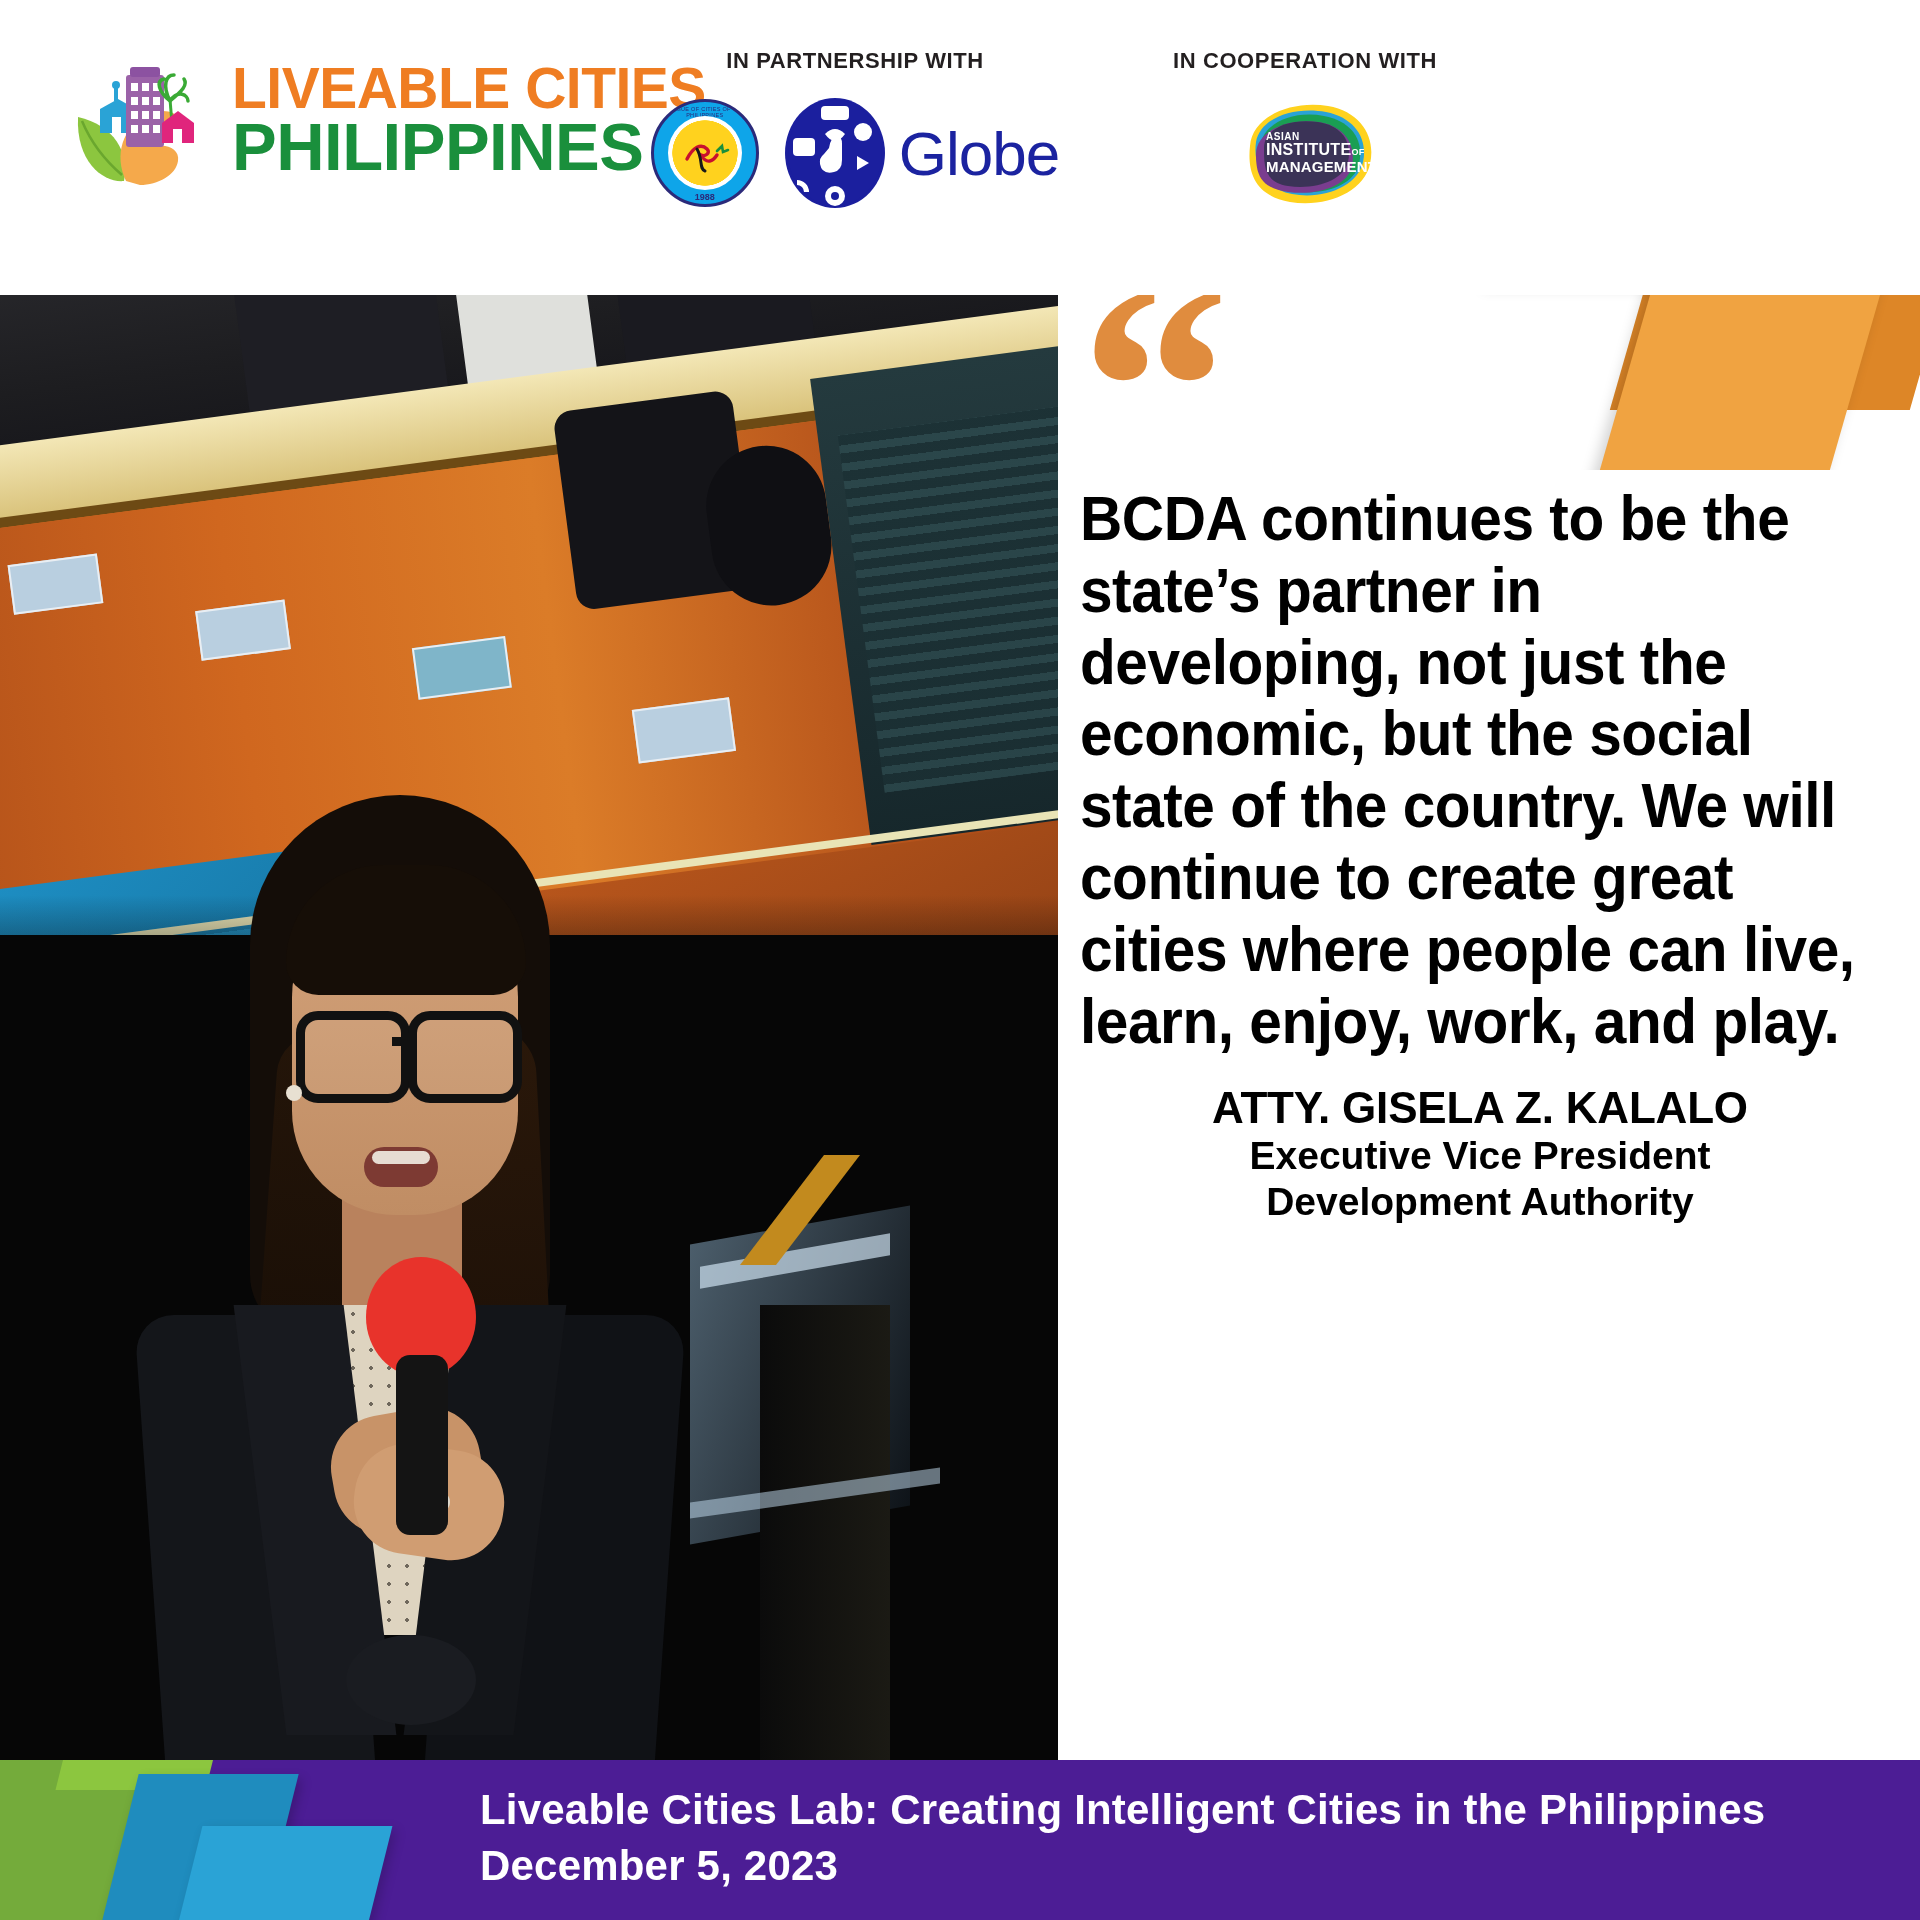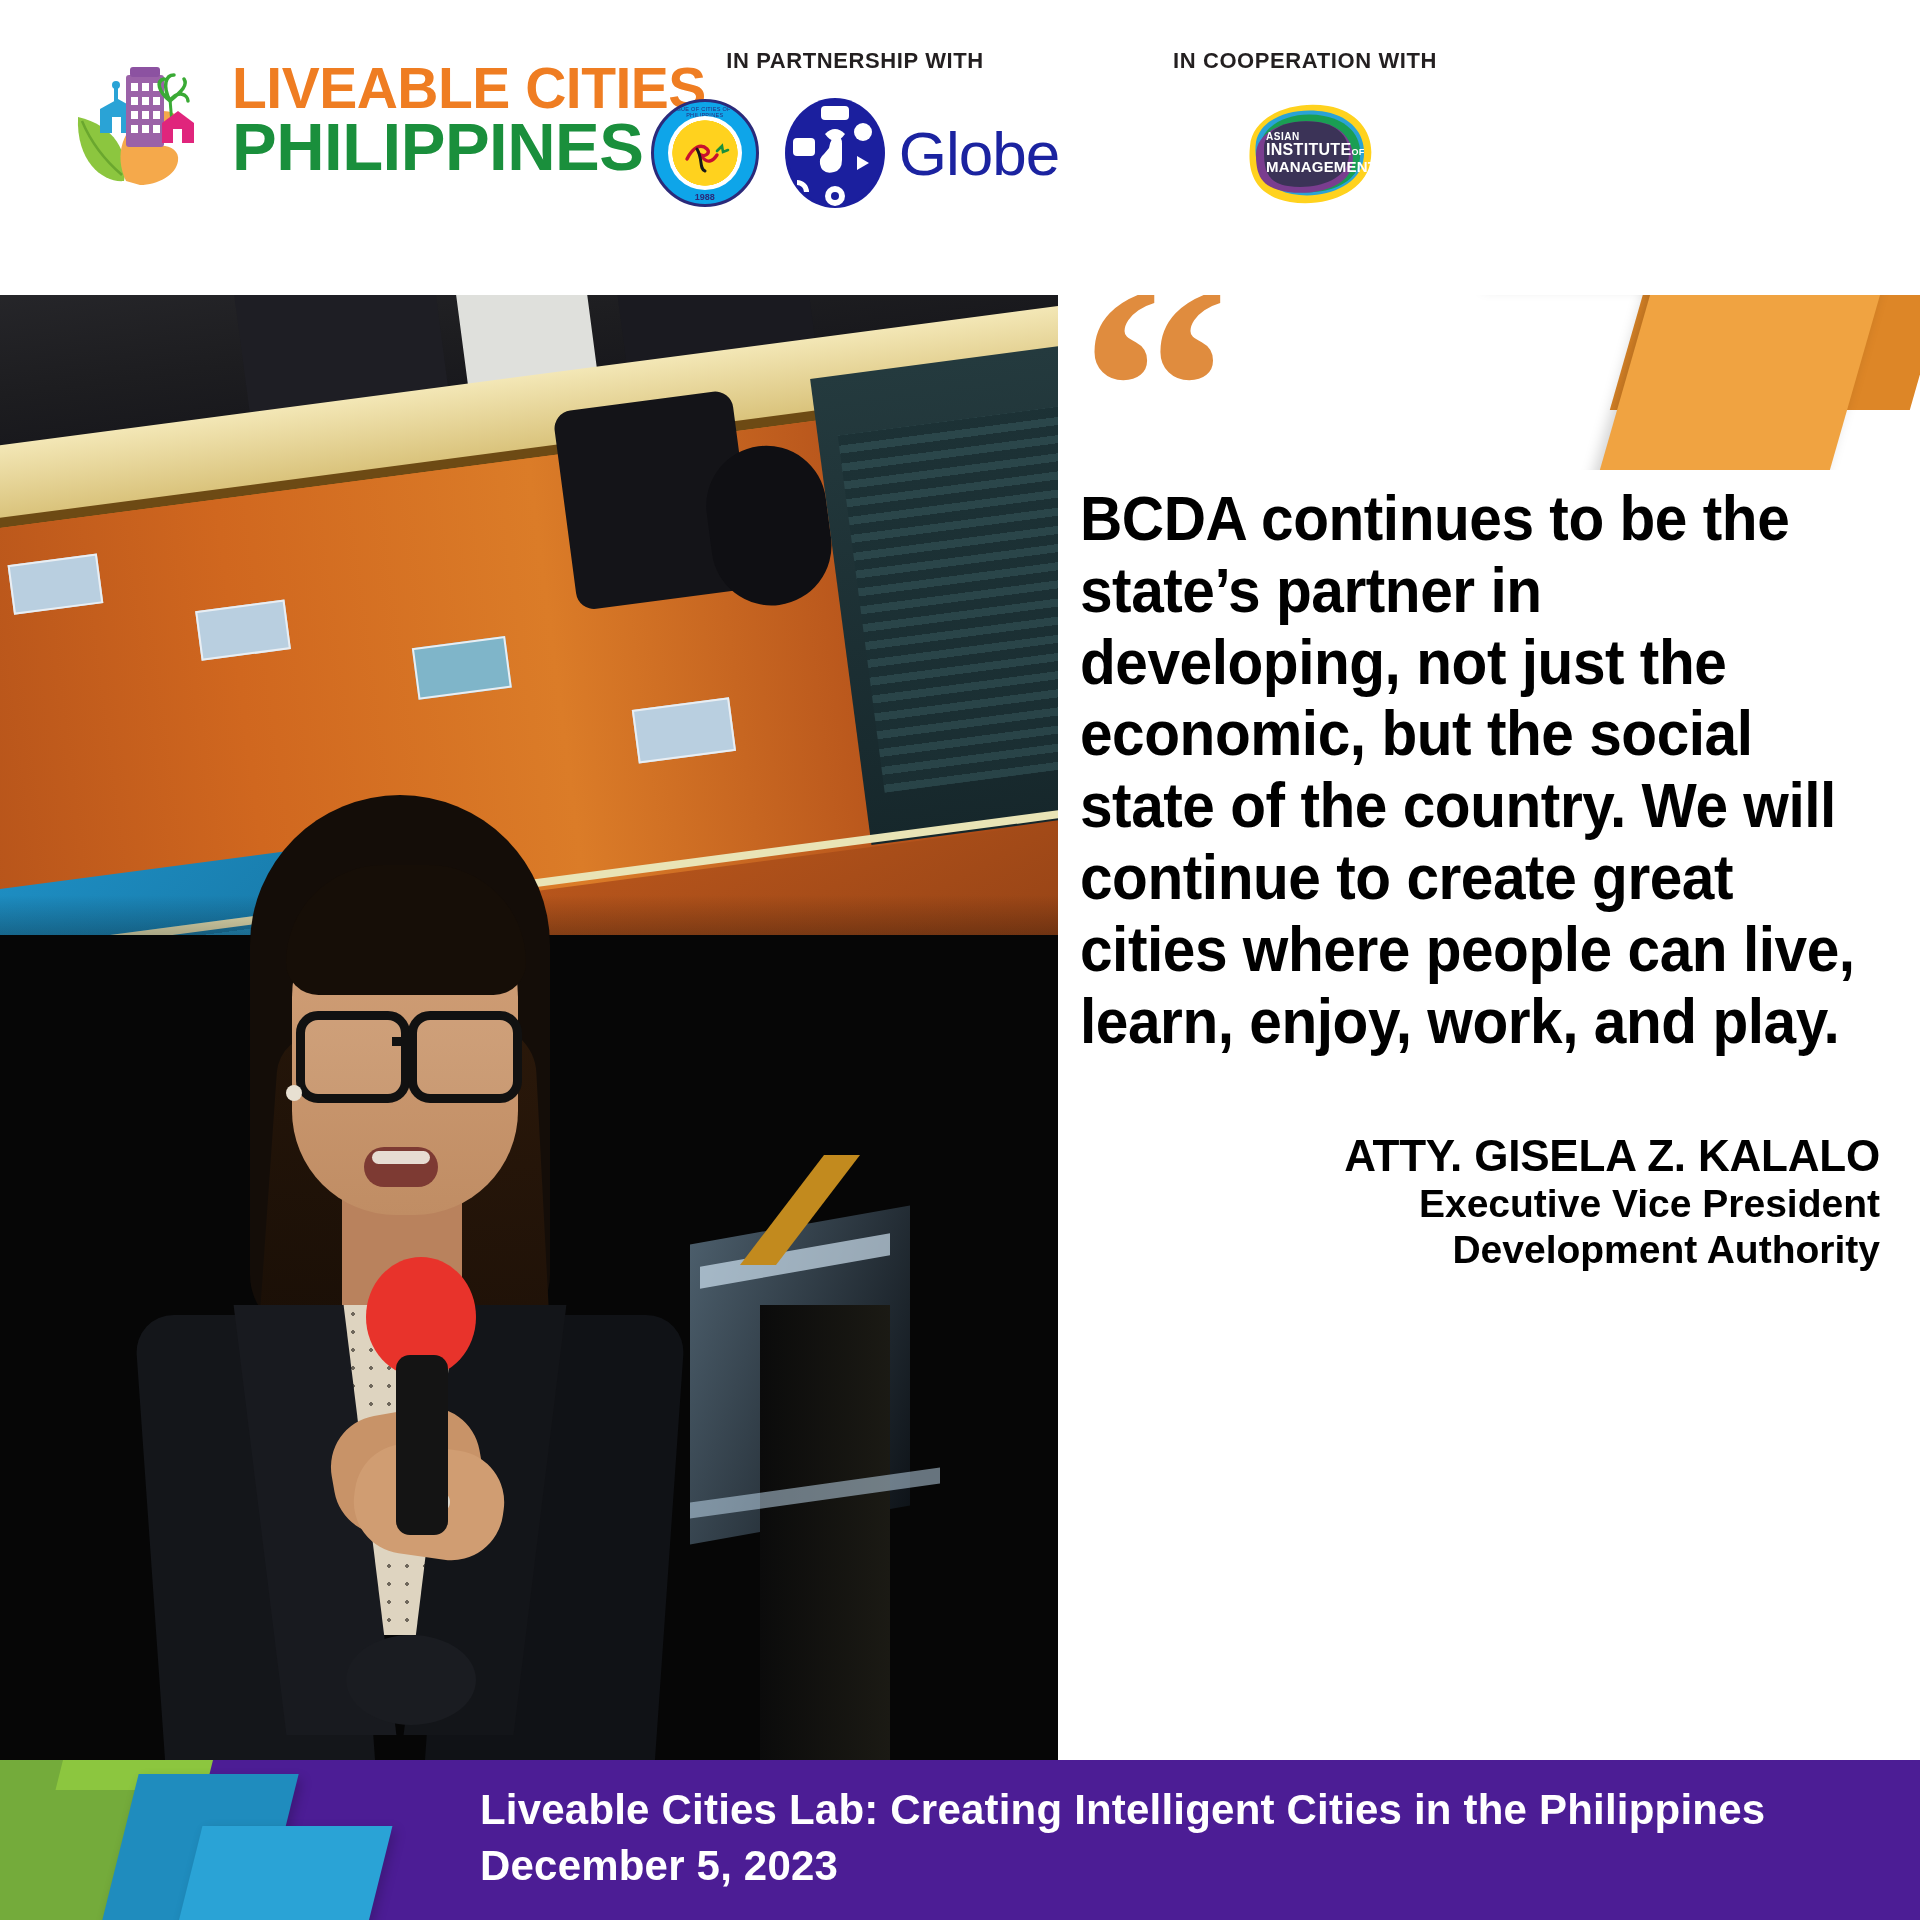--- a/index.html
+++ b/index.html
@@ -51,21 +51,21 @@
   .rb{position:absolute;}
 
   
   .photo{position:absolute;left:0;top:295px;width:1058px;height:1465px;overflow:hidden;background:#000;z-index:20;}
   .ph-layer{position:absolute;}
 
   
   .quote-col{position:absolute;left:1080px;top:295px;width:800px;z-index:30;}
   .quote-mark{font-family:"Liberation Serif",serif;font-size:300px;line-height:0.62;color:#e08c3e;font-weight:bold;height:150px;overflow:hidden;letter-spacing:-10px;}
   .quote-body{margin-top:38px;font-family:"Liberation Sans Narrow","Liberation Sans",sans-serif;font-size:63px;font-weight:bold;line-height:1.14;color:#000;letter-spacing:-0.5px;transform:scaleX(0.93);transform-origin:left top;width:107%;}
-  .attrib{margin-top:72px;text-align:right;font-family:"Liberation Sans Narrow","Liberation Sans",sans-serif;color:#000;line-height:1.17;}
+  .attrib{margin-top:24px;text-align:center;font-family:"Liberation Sans Narrow","Liberation Sans",sans-serif;color:#000;line-height:1.17;}
   .att-name{font-size:44px;font-weight:bold;letter-spacing:-0.2px;}
   .att-role{font-size:39px;font-weight:bold;}
   .att-org1{font-size:39px;font-weight:bold;}
   .att-org2{font-size:39px;font-weight:bold;}
 
   
   .footer{position:absolute;left:0;bottom:0;width:1920px;height:160px;background:#4c1d95;z-index:50;overflow:hidden;}
   .fshape{position:absolute;}
   .footer-text{position:absolute;left:480px;top:22px;color:#fff;font-family:"Liberation Sans Narrow","Liberation Sans",sans-serif;font-weight:bold;line-height:1.34;z-index:5;}
   .ft-l1{font-size:42px;letter-spacing:0.2px;}

